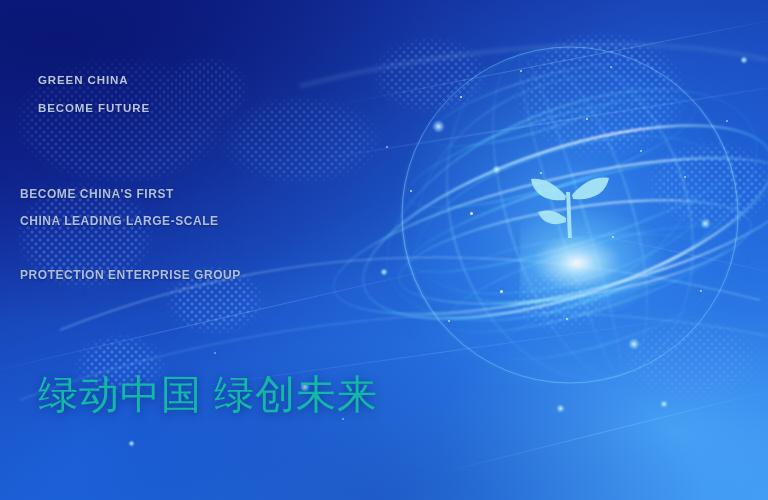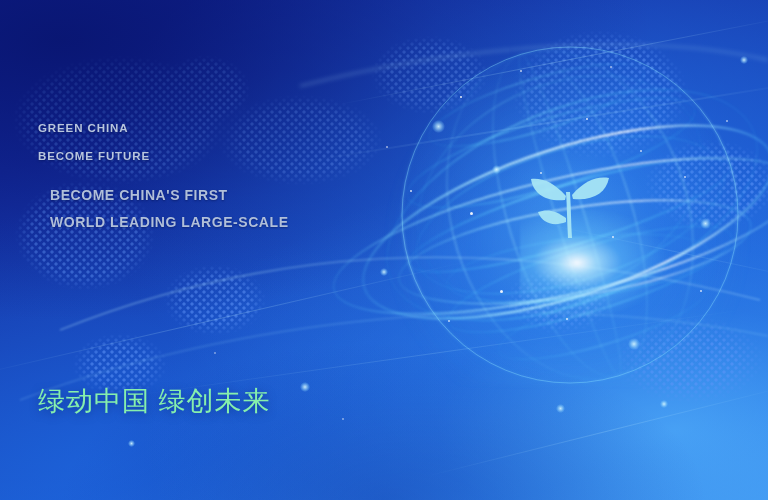--- a/index.html
+++ b/index.html
@@ -75,29 +75,29 @@
 
   
   .streak{position:absolute;background:linear-gradient(90deg,rgba(160,225,255,0),rgba(190,240,255,.55),rgba(160,225,255,0));height:1px;filter:blur(.6px);}
   .bokeh{position:absolute;border-radius:50%;background:radial-gradient(circle,rgba(210,245,255,.9) 0%,rgba(150,220,255,.35) 48%,rgba(120,200,255,0) 72%);}
   .dotp{position:absolute;border-radius:50%;background:#ffffff;}
 
   
   #txt{position:absolute;inset:0;}
   .eng-top{
     position:absolute;left:38px;color:#b9c6de;font-weight:bold;font-size:11.5px;
-    letter-spacing:.9px;text-shadow:0 1px 2px rgba(5,18,80,.55);white-space:nowrap;margin-top:48px;
+    letter-spacing:.9px;text-shadow:0 1px 2px rgba(5,18,80,.55);white-space:nowrap;
   }
   .eng-mid{
-    position:absolute;left:50px;color:#b0bfd9;font-weight:bold;font-size:14px;
+    position:absolute;left:20px;color:#b0bfd9;font-weight:bold;font-size:12px;
     letter-spacing:.55px;text-shadow:0 1px 2px rgba(5,18,80,.5);white-space:nowrap;
   }
   #cn1{
-    position:absolute;left:38px;top:367px;font-size:27px;color:#86efac;letter-spacing:1px;
-    text-shadow:0 2px 8px rgba(6,30,110,.55);white-space:nowrap;margin-top:16px;
+    position:absolute;left:38px;top:367px;font-size:40px;color:#14b8a6;letter-spacing:1px;
+    text-shadow:0 2px 8px rgba(6,30,110,.55);white-space:nowrap;
   }
   #cn2{
     position:absolute;left:38px;top:408px;font-size:33px;color:#ffffff;letter-spacing:.5px;
     text-shadow:0 2px 8px rgba(6,30,110,.55);white-space:nowrap;
   }
   #cn2 .hl{color:#fc2231;text-shadow:0 2px 8px rgba(120,0,10,.35);}
 </style>
 </head>
 <body>
 
@@ -226,19 +226,20 @@
     <div class="dotp" style="left:342px;top:418px;width:2px;height:2px;opacity:.5;"></div>
     <div class="dotp" style="left:214px;top:352px;width:2px;height:2px;opacity:.45;"></div>
   </div>
 
   <div id="txt">
 
     <div class="eng-top" style="top:74px;">GREEN CHINA</div>
     <div class="eng-top" style="top:102px;">BECOME FUTURE</div>
 
     <div class="eng-mid" style="top:187px;">BECOME CHINA'S FIRST</div>
-    <div class="eng-mid" style="top:214px;">WORLD LEADING LARGE-SCALE</div>
+    <div class="eng-mid" style="top:214px;">CHINA LEADING LARGE-SCALE</div>
+    <div class="eng-mid" style="top:268px;">PROTECTION ENTERPRISE GROUP</div>
 
     <div id="cn1">绿动中国 绿创未来</div>
 
 
   </div>
 </div>
 
 </body></html>

